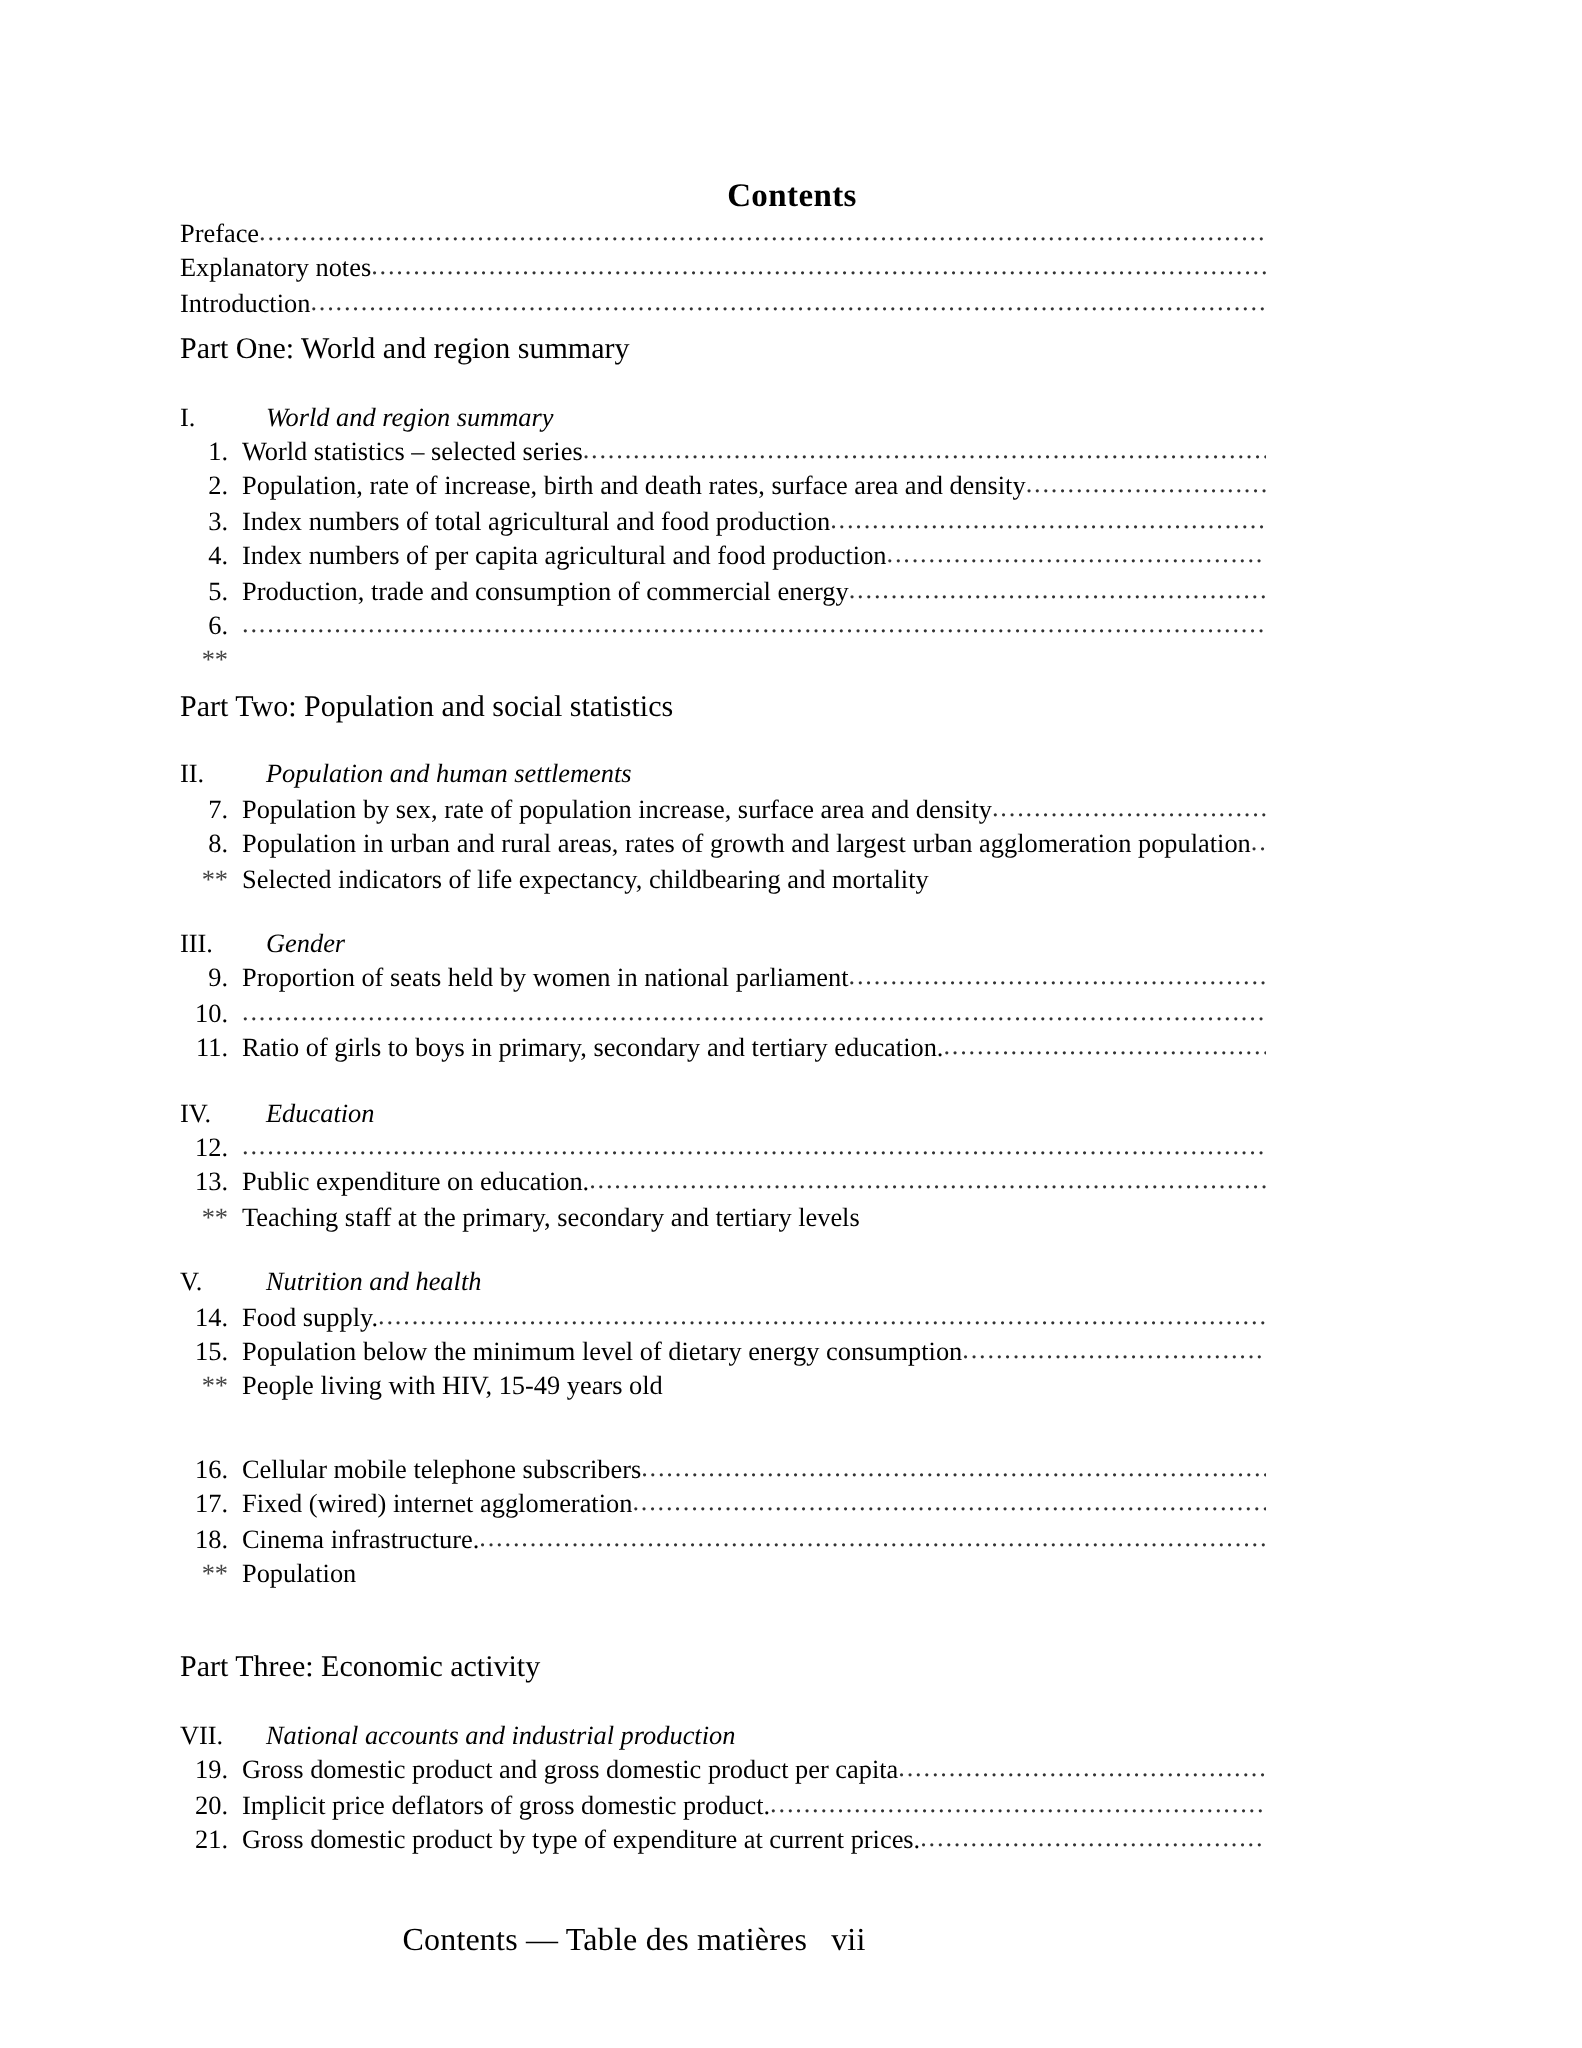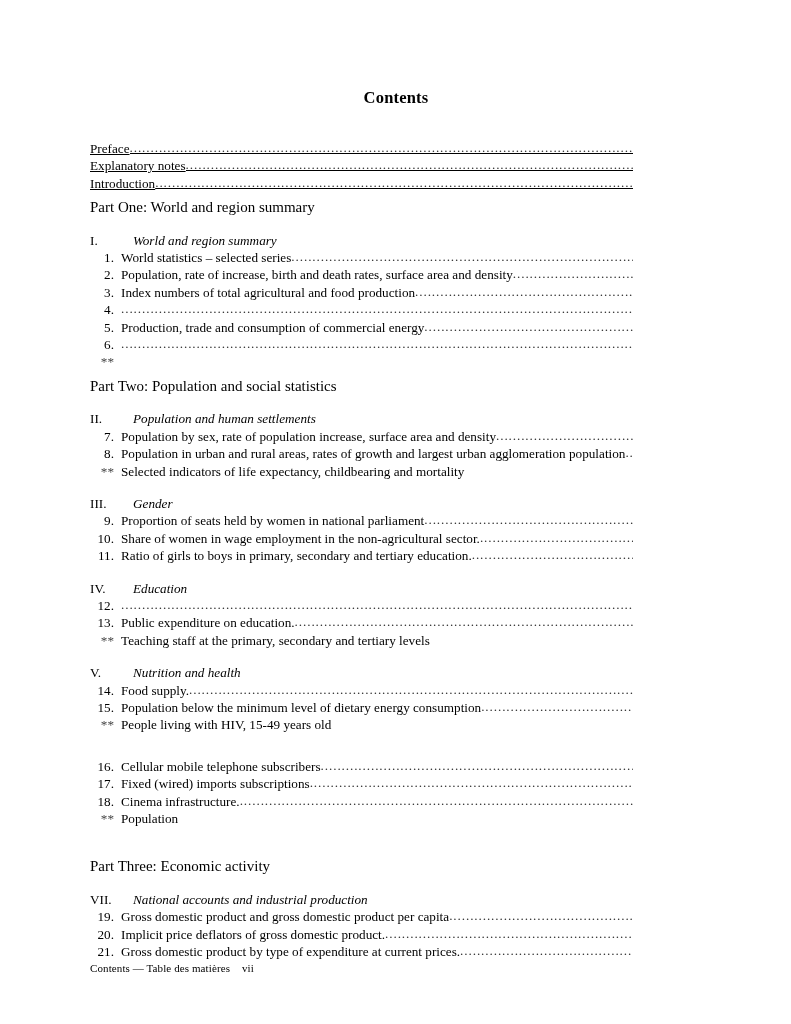--- a/index.html
+++ b/index.html
@@ -31,22 +31,20 @@
     font-size: 16.5px;
     font-weight: bold;
     letter-spacing: 0.2px;
     margin: 0;
     padding-top: 88px;
     font-family: "Liberation Serif", "DejaVu Serif", serif;
   }
 
   
   .front-block {
-    margin-top: 32px;
-    text-decoration: underline;
   }
   .row {
     display: flex;
     align-items: baseline;
     font-size: 13.2px;
     line-height: 17.4px;
     white-space: nowrap;
   }
   .row .label {
     flex: 0 0 auto;
@@ -133,22 +131,22 @@
     visibility: hidden;
   }
 
   .gap-big { height: 24px; }
 
   .footer {
     position: absolute;
     left: 90px;
     right: 89px;
     top: 962px;
-    text-align: left;
-    font-size: 11px;
+    text-align: center;
+    font-size: 16px;
     letter-spacing: 0.1px;
   }
   .footer .fpage {
     display: inline-block;
     margin-left: 12px;
   }
 </style>
 </head>
 <body>
 
@@ -196,20 +194,21 @@
             <span class="pageno"> 13</span>
           </div>
           <div class="item">
             <span class="num">3.</span>
             <span class="txt">Index numbers of total agricultural and food production </span>
             <span class="leader">...........................................................................................................................................................................................................................</span>
             <span class="pageno"> 15</span>
           </div>
           <div class="item">
             <span class="num">4.</span>
+            <span class="txt">Index numbers of per capita agricultural and food production </span>
             <span class="leader">...........................................................................................................................................................................................................................</span>
             <span class="pageno"> 15</span>
           </div>
           <div class="item">
             <span class="num">5.</span>
             <span class="txt">Production, trade and consumption of commercial energy </span>
             <span class="leader">...........................................................................................................................................................................................................................</span>
             <span class="pageno"> 16</span>
           </div>
           <div class="item">
@@ -254,21 +253,20 @@
         </div>
         <div class="items">
           <div class="item">
             <span class="num">9.</span>
             <span class="txt">Proportion of seats held by women in national parliament </span>
             <span class="leader">...........................................................................................................................................................................................................................</span>
             <span class="pageno"> 49</span>
           </div>
           <div class="item">
             <span class="num">10.</span>
-            <span class="txt">Share of women in wage employment in the non-agricultural sector.</span>
             <span class="leader">...........................................................................................................................................................................................................................</span>
             <span class="pageno"> 55</span>
           </div>
           <div class="item">
             <span class="num">11.</span>
             <span class="txt">Ratio of girls to boys in primary, secondary and tertiary education.</span>
             <span class="leader">...........................................................................................................................................................................................................................</span>
             <span class="pageno"> 60</span>
           </div>
         </div>
@@ -322,21 +320,21 @@
         <div class="gap-big"></div>
         <div class="items">
           <div class="item">
             <span class="num">16.</span>
             <span class="txt">Cellular mobile telephone subscribers </span>
             <span class="leader">...........................................................................................................................................................................................................................</span>
             <span class="pageno"> 107</span>
           </div>
           <div class="item">
             <span class="num">17.</span>
-            <span class="txt">Fixed (wired) imports subscriptions </span>
+            <span class="txt">Fixed (wired) internet agglomeration </span>
             <span class="leader">...........................................................................................................................................................................................................................</span>
             <span class="pageno"> 120</span>
           </div>
           <div class="item">
             <span class="num">18.</span>
             <span class="txt">Cinema infrastructure.</span>
             <span class="leader">...........................................................................................................................................................................................................................</span>
             <span class="pageno"> 131</span>
           </div>
           <div class="item starred">

